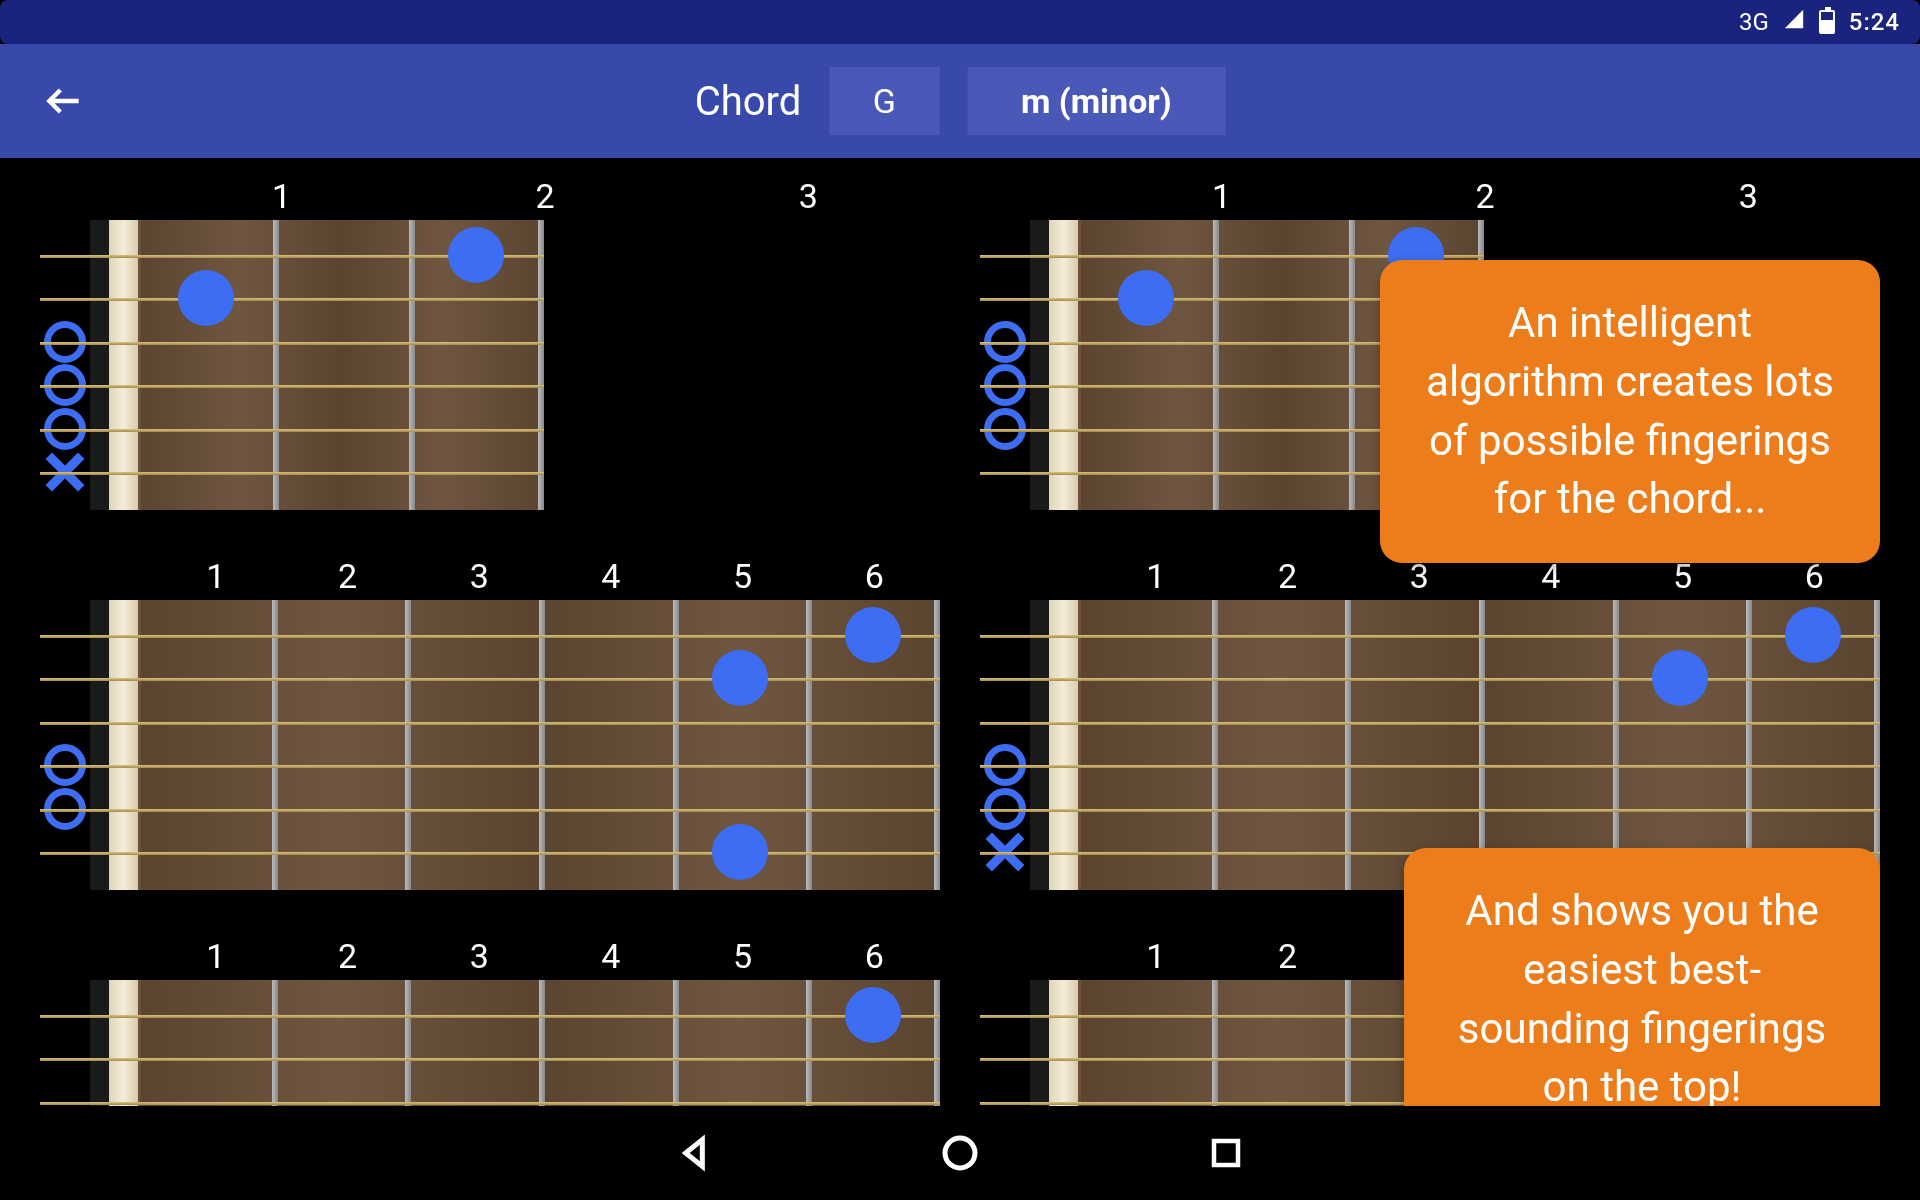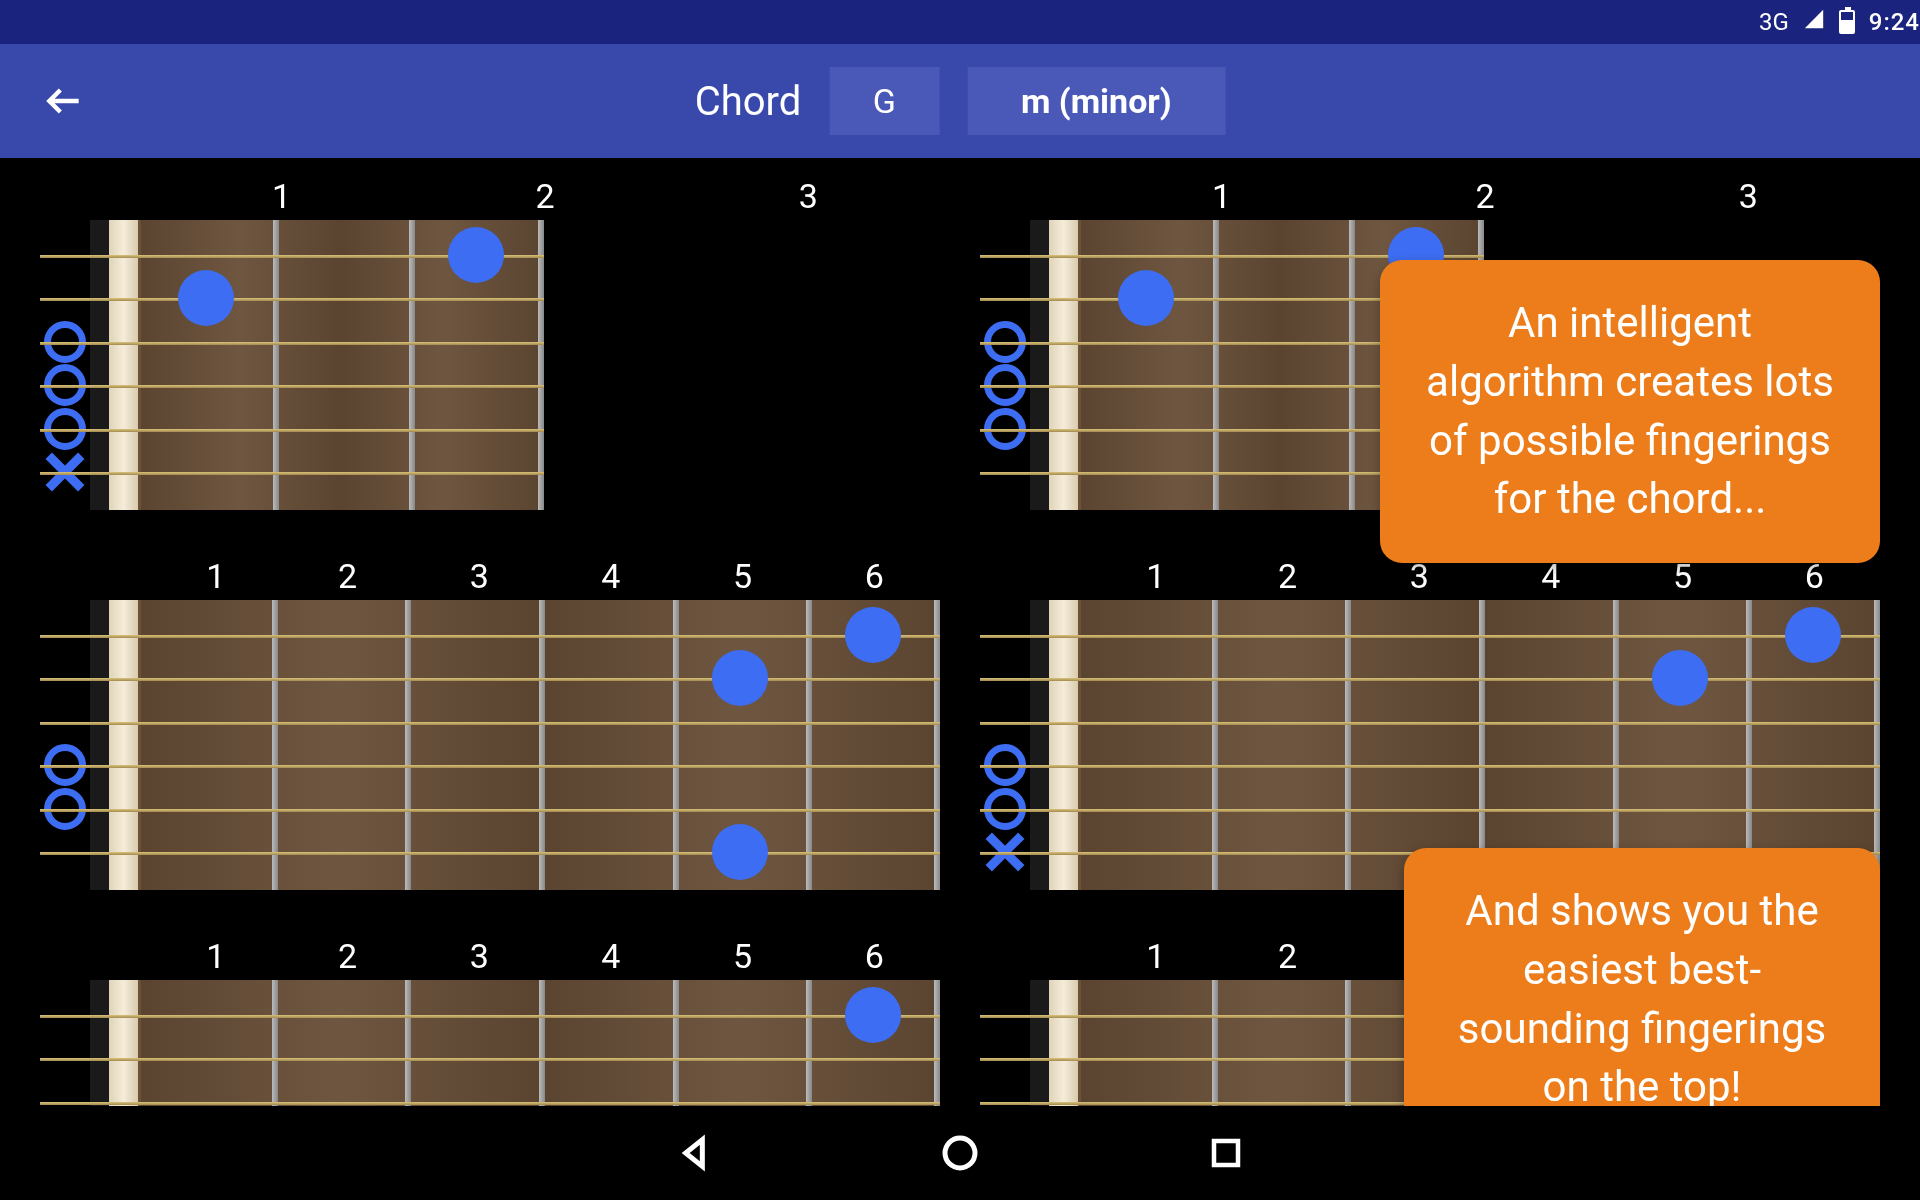--- a/index.html
+++ b/index.html
@@ -1,18 +1,18 @@
 <!DOCTYPE html>
 <html><head>
 <meta charset="utf-8">
 <style>
   * { margin:0; padding:0; box-sizing:border-box; }
   html,body { width:1920px; height:1200px; background:#000; font-family:"Segoe UI",Roboto,Arial,sans-serif; overflow:hidden; }
   
-  .statusbar { width:100%; height:44px; background:#1a237e; color:#fff; display:flex; align-items:center; justify-content:flex-end; padding:0 0; font-size:24px; gap:14px; }
+  .statusbar { width:100%; height:44px; background:#1a237e; color:#fff; display:flex; align-items:center; justify-content:flex-end; padding:0 20px; font-size:24px; gap:14px;border-radius:8px; }
   .statusbar .sig { display:inline-block; }
   .statusbar .clk { letter-spacing:1px; font-weight:500; }
   .statusbar .bat { width:16px; height:24px; border:2px solid #fff; border-radius:2px; position:relative; }
   .statusbar .bat::after { content:""; position:absolute; top:-5px; left:4px; width:6px; height:3px; background:#fff; }
   .statusbar .bat .fill { position:absolute; bottom:0; left:0; right:0; height:60%; background:#fff; }
   
   .appbar { width:100%; height:114px; background:#3949ab; color:#fff; display:flex; align-items:center; padding:16px 40px; position:relative; }
   .appbar .back { width:48px; height:48px; display:flex; align-items:center; justify-content:center; cursor:pointer; }
   .appbar .back svg { stroke:#fff; }
   .appbar .center { position:absolute; left:50%; top:50%; transform:translate(-50%,-50%); display:flex; align-items:center; gap:28px; }
@@ -67,21 +67,21 @@
 <div class="statusbar">
   <span class="sig">3G</span>
   <span>
     <svg width="22" height="22" viewBox="0 0 24 24">
         <path d="M2 22 L22 2 L22 22 Z" fill="#fff"></path>
       </svg>
   </span>
   <span class="bat">
       <span class="fill"></span>
     </span>
-  <span class="clk">9:24</span>
+  <span class="clk">5:24</span>
 </div>
 
 <div class="appbar">
   <div class="back">
     <svg width="44" height="44" viewBox="0 0 24 24" fill="none" stroke-width="2.4">
         <path d="M20 12H4M10 6l-6 6 6 6"></path>
       </svg>
   </div>
   <div class="center">
     <span class="lbl">Chord</span>

